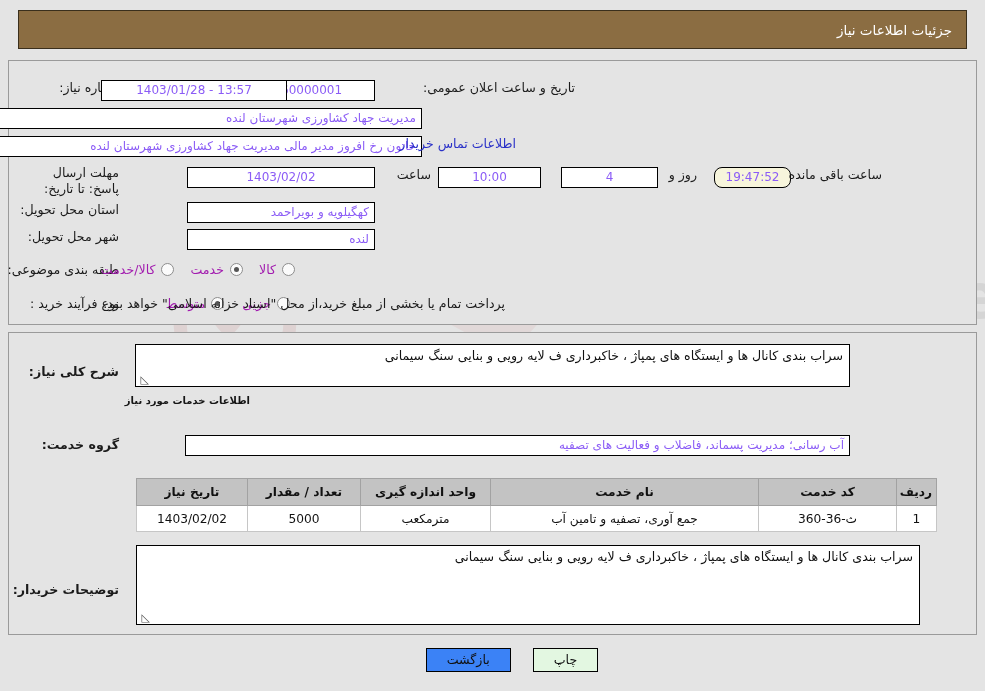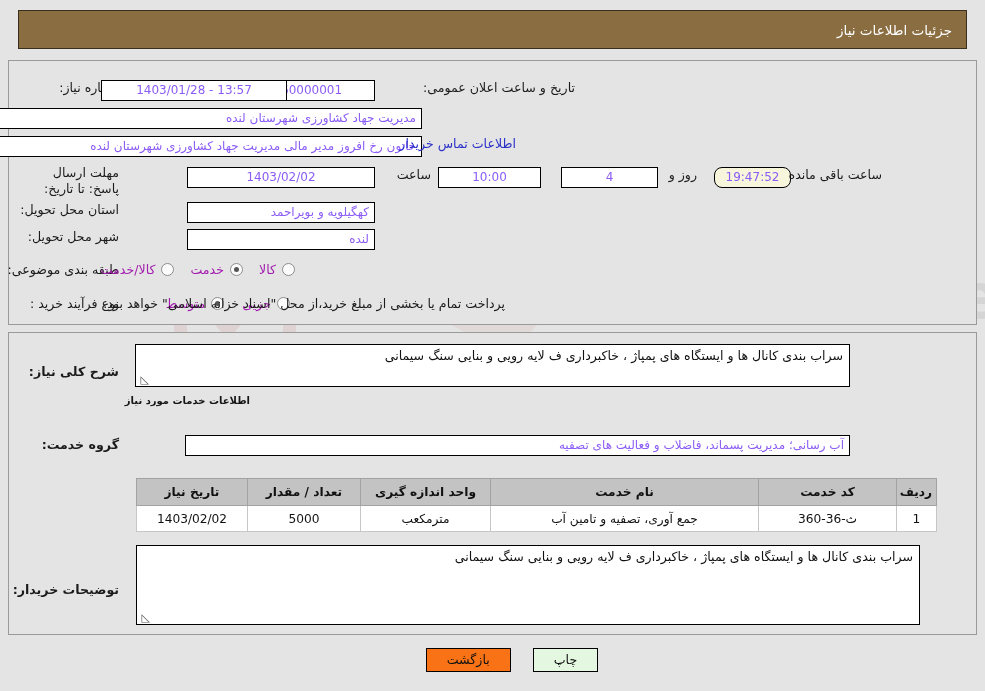--- a/index.html
+++ b/index.html
@@ -186,21 +186,21 @@
     direction: ltr;
   }
   .btn {
     border: 1px solid #000;
     font-size: 12.6px;
     color: #111;
     padding: 3px 20px;
     cursor: pointer;
     line-height: 16px;
   }
-  .btn-back  { background: #f97316; margin-left: 39px; }
+  .btn-back  { background: #3b82f6; margin-left: 39px; }
   .btn-print { background: #e3f7e1; }
 </style>
 </head>
 <body>
 
 <div id="page">
 
   <svg class="watermark" viewBox="0 0 985 691">
     <g opacity="0.16">
       <path d="M180 255 L235 235 L290 255 L290 320 Q290 370 235 398 Q180 370 180 320 Z" fill="none" stroke="#c47a7a" stroke-width="13"></path>

